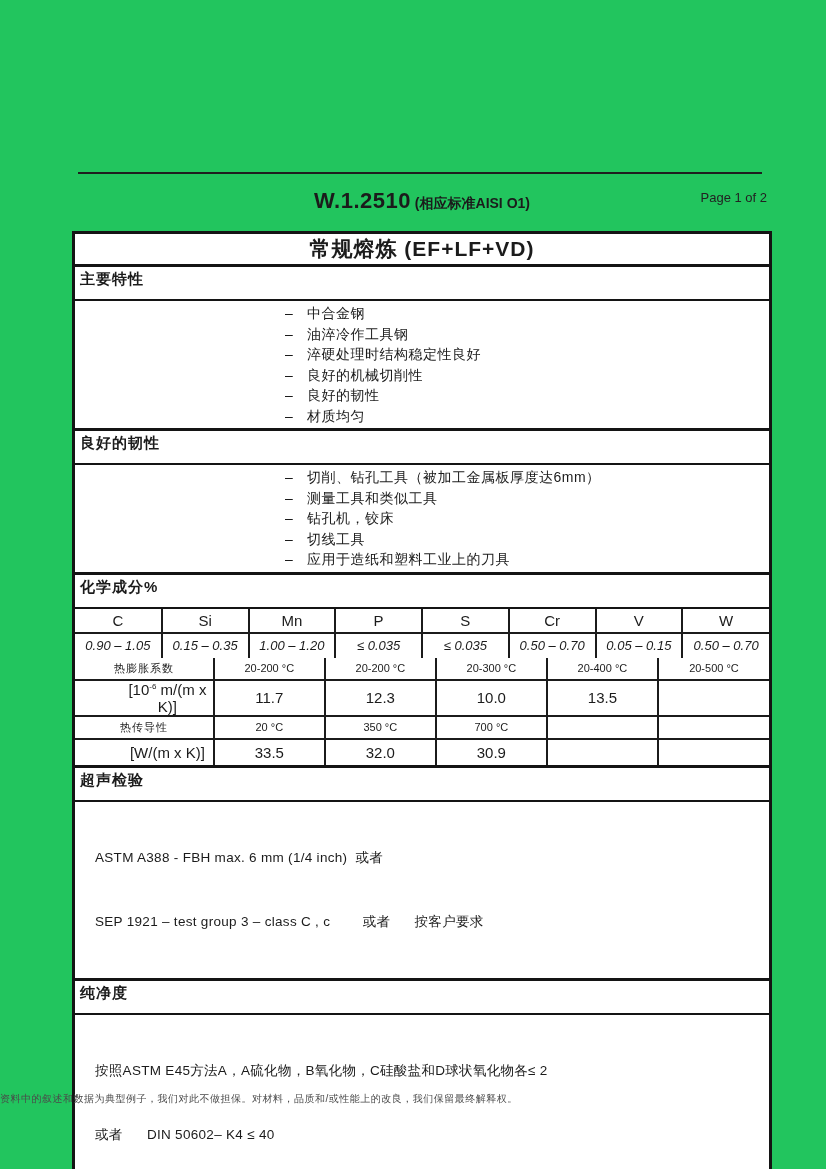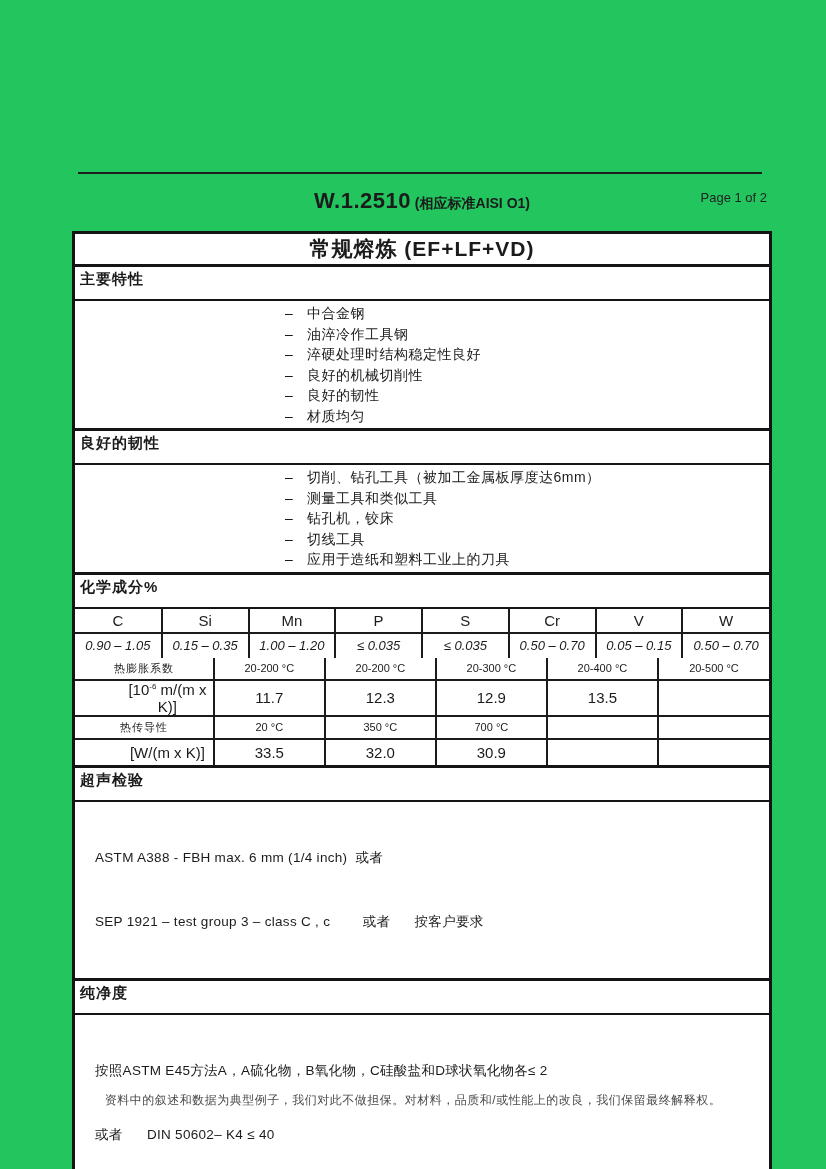--- a/index.html
+++ b/index.html
@@ -86,22 +86,22 @@
   .phys col.datacol { width: 16%; }
   .phys .lbl  { font-size: 13.5px; letter-spacing: 1px; text-align: center; }
   .phys .unit { font-size: 11px; letter-spacing: 0; padding-left: 47px; }
   .phys .temp { height: 21px; font-size: 11px; }
   .phys .val  { height: 25px; font-size: 15px; }
   sup { font-size: 8px; vertical-align: super; line-height: 0; }
   .footer {
     position: absolute;
     left: 0; top: 1092px;
     width: 100%;
-    text-align: center;
-    font-size: 12px;
+    text-align: left;
+    font-size: 10px;
     color: #4a4a4a;
     letter-spacing: 0.5px;
   }
 </style>
 </head>
 <body>
 
 <div class="page">
 
   <div class="top-rule"></div>
@@ -208,21 +208,21 @@
         <td class="temp">20-200 °C</td>
         <td class="temp">20-200 °C</td>
         <td class="temp">20-300 °C</td>
         <td class="temp">20-400 °C</td>
         <td class="temp">20-500 °C</td>
       </tr>
       <tr>
         <td class="val unit"><span>[10</span><sup>-6</sup><span> m/(m x K)]</span></td>
         <td class="val">11.7</td>
         <td class="val">12.3</td>
-        <td class="val">12.9</td>
+        <td class="val">10.0</td>
         <td class="val">13.5</td>
         <td class="val"></td>
       </tr>
       <tr>
         <td class="temp lbl">热传导性</td>
         <td class="temp">20 °C</td>
         <td class="temp">350 °C</td>
         <td class="temp">700 °C</td>
         <td class="temp"></td>
         <td class="temp"></td>

